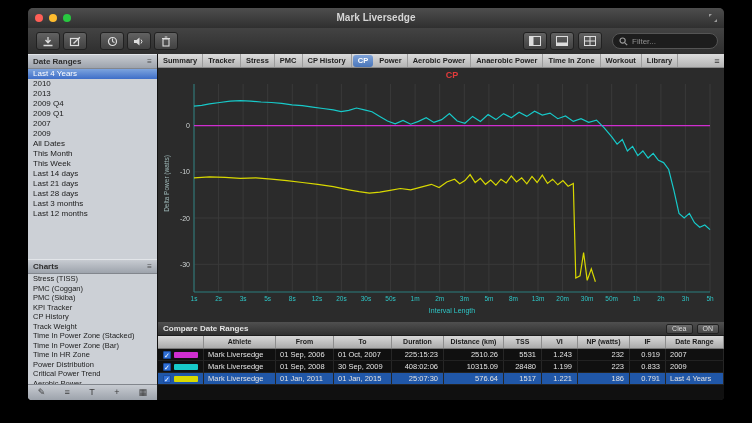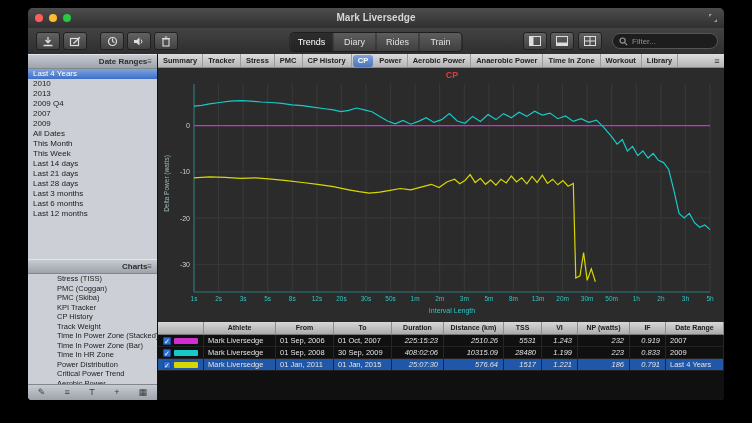--- a/index.html
+++ b/index.html
@@ -31,25 +31,25 @@
   .seg{width:42px;text-align:center;line-height:18px;font-size:9px;color:#e0e0e0;border-left:1px solid #2a2a2a;cursor:default;}
   .seg:first-child{border-left:none;}
   .seg.active{background:linear-gradient(#2d2d2d,#232323);color:#fff;}
   .filter{position:absolute;right:6px;top:5px;width:106px;height:16px;border-radius:8px;background:#1d1d1d;
           border:1px solid #555;display:flex;align-items:center;padding:0 6px;gap:4px;box-sizing:border-box;}
   .filter .ph{font-size:8px;color:#8f8f8f;}
 
   
   .sidebar{position:absolute;left:0;top:46px;width:130px;bottom:0;background:#ccd0d6;border-right:1px solid #121212;box-sizing:border-box;}
   .side-head{height:13px;background:linear-gradient(#c7cbd1,#9da3ac);border-top:1px solid #e2e5e9;border-bottom:1px solid #82868d;
-             font-size:8px;font-weight:bold;color:#2d2d2d;display:flex;align-items:center;justify-content:flex-end;padding:0 5px;}
+             font-size:8px;font-weight:bold;color:#2d2d2d;display:flex;align-items:center;justify-content:space-between;padding:0 5px;}
   .menu-glyph{font-size:8px;color:#4a4a4a;}
   .side-list{overflow:hidden;}
   .side-list.dates{height:190px;}
-  .side-list.chartlist{height:114px;padding-left:24px;}
+  .side-list.chartlist{height:114px;}
   .side-item{height:10px;line-height:10px;font-size:8px;color:#1b1b1b;padding-left:5px;white-space:nowrap;overflow:hidden;cursor:default;}
   .side-list.chartlist .side-item{height:9.5px;line-height:9.5px;font-size:7.5px;}
   .side-item.selected{background:linear-gradient(#7da4de,#3e6ec8);color:#fff;}
   .side-foot{position:absolute;left:0;right:0;bottom:0;height:15px;background:linear-gradient(#c7cbd1,#9da3ac);
              border-top:1px solid #82868d;display:flex;align-items:center;justify-content:space-around;}
   .foot-icon{font-size:9px;color:#3b3b3b;line-height:15px;}
 
   
   .tabbar{position:absolute;left:130px;top:46px;width:566px;height:14px;background:linear-gradient(#dcdcdc,#b5b5b5);
           border-bottom:1px solid #8a8a8a;display:flex;align-items:center;box-sizing:border-box;}
@@ -77,21 +77,21 @@
   .cmp-btn{height:10px;line-height:8px;font-size:7px;color:#ddd;background:linear-gradient(#6a6a6a,#464646);
            border:1px solid #222;border-radius:2px;padding:0 5px;font-family:"Liberation Sans",sans-serif;}
   .grid-cols{display:grid;grid-template-columns:46px 72px 58px 58px 52px 60px 38px 36px 52px 36px 1fr;}
   .cmp-thead{height:12px;background:linear-gradient(#d8d8d8,#ababab);border-bottom:1px solid #777;}
   .th{font-size:7px;font-weight:bold;color:#1c1c1c;line-height:12px;text-align:center;
       border-right:1px solid #8d8d8d;overflow:hidden;white-space:nowrap;}
   .tr{height:11px;border-bottom:1px solid #222;}
   .tr.selected{background:#2057a8;}
   .td{font-size:7.5px;color:#e2e2e2;line-height:11px;padding-left:4px;white-space:nowrap;overflow:hidden;
       border-right:1px solid #262626;box-sizing:border-box;}
-  .td.num{text-align:right;padding-right:5px;padding-left:0;font-style:italic;}
+  .td.num{text-align:right;padding-right:5px;padding-left:0;}
   .td.lead{display:flex;align-items:center;gap:3px;padding-left:5px;}
   .cb{width:8px;height:8px;border:1px solid #555;background:#cfcfcf;font-size:7px;line-height:8px;
       text-align:center;color:#fff;border-radius:1px;box-sizing:border-box;}
   .cb.checked{background:#2f6fd6;border-color:#1b4a9a;}
   .swatch{width:24px;height:6px;border-radius:1px;}
 </style>
 </head>
 <body>
 
 <div class="window">
@@ -138,26 +138,20 @@
         </svg>
       </button>
       <button class="tbtn">
         <svg width="10" height="11" viewBox="0 0 10 11">
           <rect x="2" y="3" width="6" height="7" fill="none" stroke="#ddd" stroke-width="1.1"></rect>
           <path d="M1 2.5 L9 2.5 M3.7 1 L6.3 1" stroke="#ddd" stroke-width="1.1"></path>
         </svg>
       </button>
     </div>
 
-    <div class="segmented" id="segmented">
-        <div class="seg active">Trends</div>
-        <div class="seg">Diary</div>
-        <div class="seg">Rides</div>
-        <div class="seg">Train</div>
-      </div>
 
     <div class="tbgroup g3">
       <button class="tbtn">
         <svg width="12" height="10" viewBox="0 0 12 10">
           <rect x="0.5" y="0.5" width="11" height="9" fill="none" stroke="#ddd"></rect>
           <rect x="0.5" y="0.5" width="4" height="9" fill="#ddd"></rect>
         </svg>
       </button>
       <button class="tbtn">
         <svg width="12" height="10" viewBox="0 0 12 10">
@@ -185,30 +179,30 @@
   <div class="sidebar">
     <div class="side-head">
       <span>Date Ranges</span>
       <span class="menu-glyph">≡</span>
     </div>
     <div class="side-list dates" id="date-list">
         <div class="side-item selected">Last 4 Years</div>
         <div class="side-item">2010</div>
         <div class="side-item">2013</div>
         <div class="side-item">2009 Q4</div>
+        <div class="side-item">2009 Q1</div>
         <div class="side-item">2007</div>
         <div class="side-item">2009</div>
         <div class="side-item">All Dates</div>
         <div class="side-item">This Month</div>
         <div class="side-item">This Week</div>
         <div class="side-item">Last 14 days</div>
         <div class="side-item">Last 21 days</div>
         <div class="side-item">Last 28 days</div>
         <div class="side-item">Last 3 months</div>
-        <div class="side-item">Last 6 months</div>
         <div class="side-item">Last 12 months</div>
       </div>
     <div class="side-head">
       <span>Charts</span>
       <span class="menu-glyph">≡</span>
     </div>
     <div class="side-list chartlist" id="chart-list">
         <div class="side-item">Stress (TISS)</div>
         <div class="side-item">PMC (Coggan)</div>
         <div class="side-item">PMC (Skiba)</div>
@@ -308,20 +302,25 @@
         <line class="axis" x1="36" y1="16" x2="36" y2="224"></line>
         <line class="axis" x1="36" y1="224" x2="552" y2="224"></line>
         <polyline points="36.0,57.6 552.0,57.6" fill="none" stroke="#d02ed0" stroke-width="1.2"></polyline>
         <polyline points="36.0,38.2 43.7,37.3 51.5,35.9 61.8,34.5 72.1,33.1 82.4,32.6 92.8,33.1 103.1,34.0 113.4,34.5 123.7,35.4 134.0,36.8 144.4,37.7 154.7,39.1 165.0,40.5 175.3,41.9 183.1,43.7 190.8,42.3 198.5,40.0 206.3,41.9 214.0,43.7 221.8,48.4 229.5,53.0 237.2,55.8 245.0,52.5 252.7,56.2 260.5,53.4 268.2,49.7 275.9,54.4 283.7,51.6 291.4,45.6 299.2,53.0 306.9,55.3 314.6,48.4 322.4,53.4 330.1,46.5 337.9,51.6 345.6,45.6 353.3,49.7 361.1,44.2 368.8,48.4 376.6,43.3 384.3,47.0 392.0,45.1 399.8,50.7 407.5,47.9 415.3,53.4 423.0,50.7 430.7,54.4 438.5,52.1 446.2,59.9 454.0,69.2 459.1,76.1 464.3,71.5 469.4,83.0 474.6,78.4 479.8,87.6 484.9,83.0 490.1,90.0 495.2,85.3 500.4,92.3 505.6,94.6 510.7,101.5 515.9,122.3 521.0,145.4 526.2,150.0 531.4,145.4 536.5,154.7 541.7,159.3 546.8,157.0 552.0,161.6" fill="none" stroke="#17c9c9" stroke-width="1.2"></polyline>
         <polyline points="36.0,109.8 51.5,108.9 67.0,109.4 82.4,110.3 97.9,109.8 113.4,111.2 128.9,112.6 144.4,114.5 159.8,116.3 175.3,118.6 190.8,121.8 201.1,123.7 211.4,125.1 221.8,124.2 232.1,122.3 242.4,120.5 252.7,121.8 263.0,119.1 273.4,116.3 281.1,119.5 288.8,114.0 296.6,111.2 301.7,115.8 306.9,112.6 312.1,106.6 317.2,114.5 322.4,110.3 327.5,116.3 332.7,112.1 337.9,117.2 343.0,111.2 348.2,114.9 353.3,108.0 358.5,114.0 363.7,109.8 368.8,115.8 374.0,108.4 379.1,114.5 384.3,107.1 389.5,115.4 394.6,111.2 399.8,116.8 404.9,112.6 410.1,118.2 415.3,115.4 417.8,210.1 422.0,207.8 425.6,184.7 429.2,212.4 433.3,200.9 437.4,213.8" fill="none" stroke="#d8d800" stroke-width="1.2"></polyline>
         <text class="xl" x="294" y="245">Interval Length</text>
       </svg>
   </div>
 
   <div class="compare">
+    <div class="cmp-head">
+      <span class="cmp-title">Compare Date Ranges</span>
+      <button class="cmp-btn">Clea</button>
+      <button class="cmp-btn">ON</button>
+    </div>
     <div class="cmp-thead grid-cols" id="cmp-head">
         <div class="th"></div>
         <div class="th">Athlete</div>
         <div class="th">From</div>
         <div class="th">To</div>
         <div class="th">Duration</div>
         <div class="th">Distance (km)</div>
         <div class="th">TSS</div>
         <div class="th">VI</div>
         <div class="th">NP (watts)</div>

